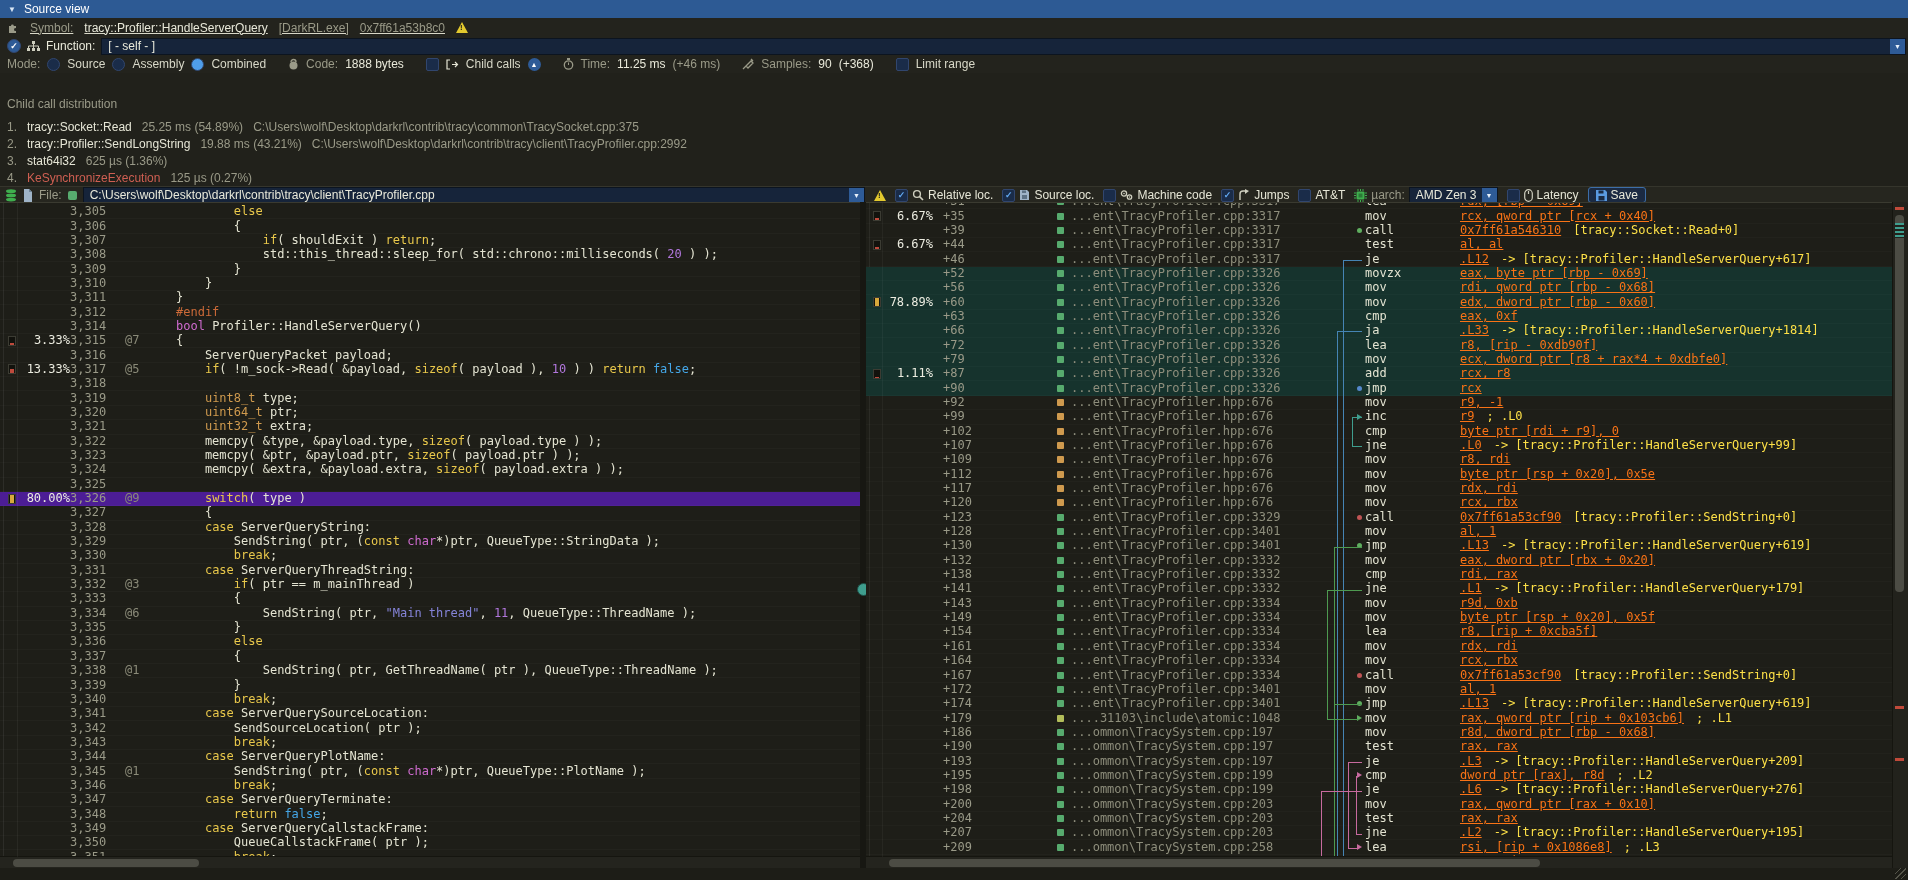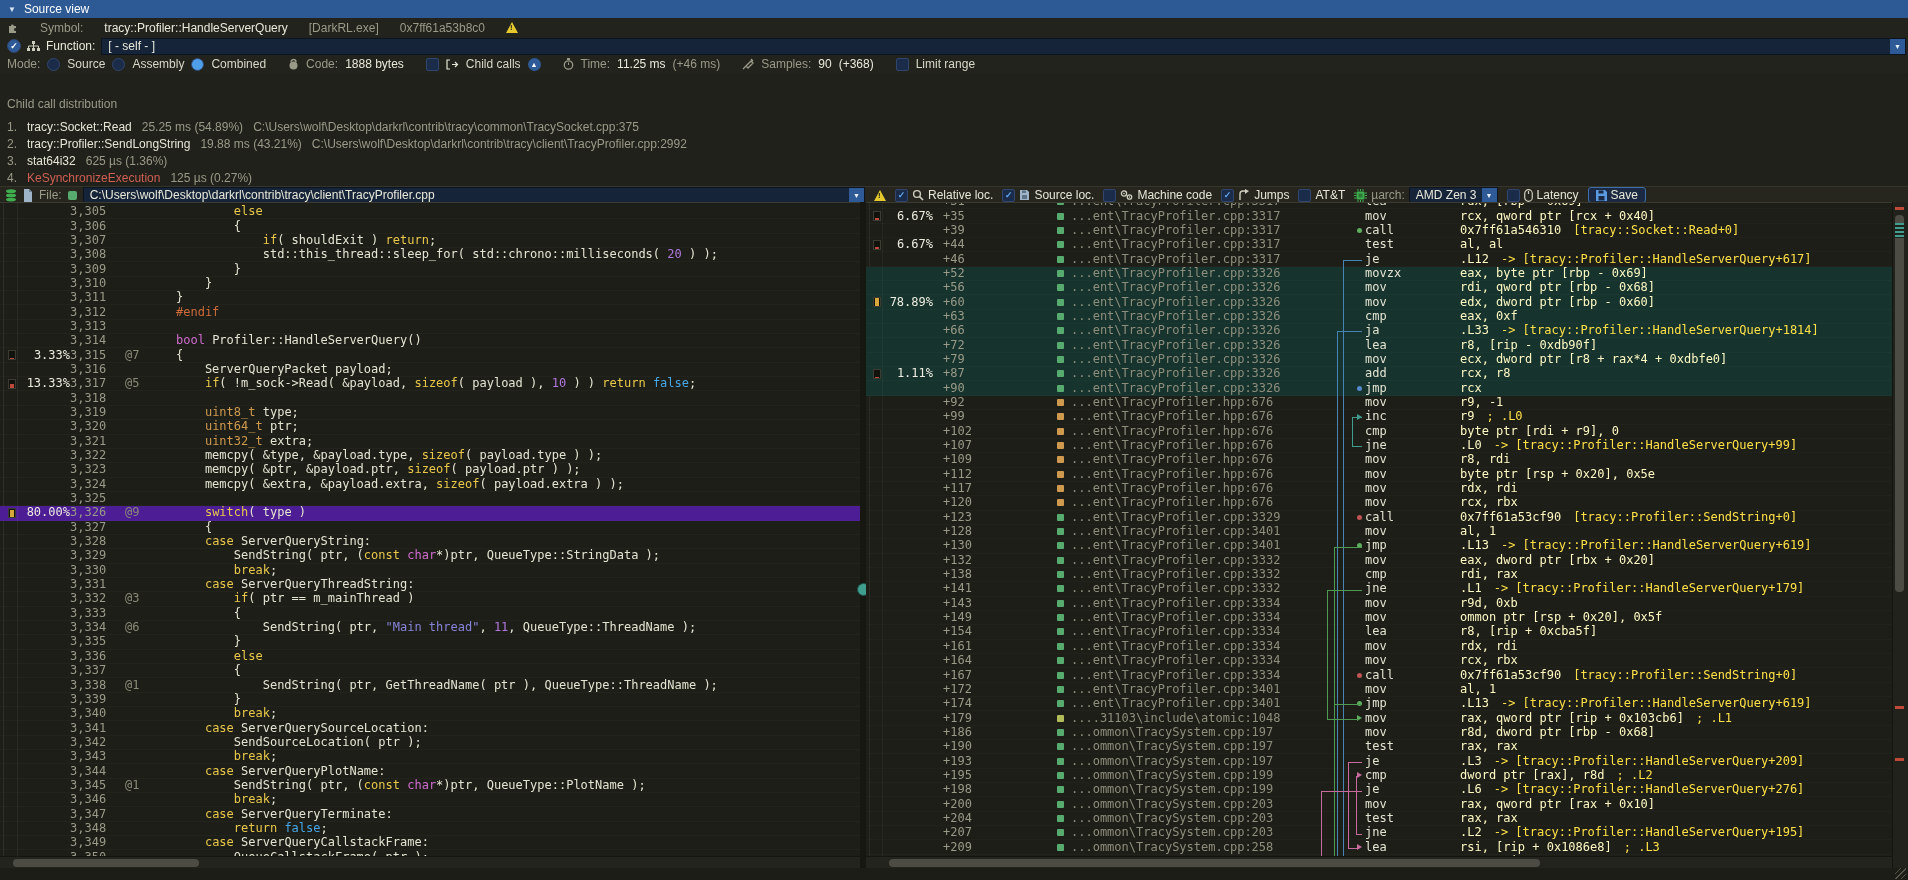--- a/index.html
+++ b/index.html
@@ -3,21 +3,21 @@
 <meta charset="utf-8">
 <style>
   html,body{margin:0;padding:0;width:1908px;height:880px;overflow:hidden;background:#15150f;}
   #win{position:relative;width:1908px;height:880px;background:#21211b;font-family:"Liberation Sans",sans-serif;font-size:12px;color:#d8d8c8;overflow:hidden;}
   .lbl{color:#9a9a88;}
   .val{color:#e9e9da;}
   
   .titlebar{position:absolute;left:0;top:0;right:0;height:18px;background:#2d5a94;display:flex;align-items:center;gap:8px;padding-left:8px;color:#fff;}
   .title-tri{font-size:8px;color:#d8e6f4;}
   
-  .symrow{position:absolute;left:0;top:18px;right:0;height:19px;display:flex;align-items:center;gap:21px;padding-left:7px;background:#23231d;}
+  .symrow{position:absolute;left:0;top:18px;right:0;height:19px;display:flex;align-items:center;gap:11px;padding-left:7px;background:#23231d;text-decoration:underline;}
   .warn{position:relative;width:0;height:0;border-left:6px solid transparent;border-right:6px solid transparent;border-bottom:11px solid #e3c92e;}
   .warn::after{content:"!";position:absolute;left:-2px;top:1px;font-size:8px;font-weight:bold;color:#23231d;}
   
   .funcrow{position:absolute;left:0;top:37px;right:0;height:18px;display:flex;align-items:center;gap:6px;padding:0 2px 0 7px;background:#23231d;}
   .cb{width:11px;height:11px;border-radius:2px;background:#1a2c49;border:1px solid #31466e;display:flex;align-items:center;justify-content:center;font-size:9px;line-height:9px;color:#63aaf2;font-weight:bold;}
   .cb.round{border-radius:50%;width:12px;height:12px;background:#2e5b97;color:#fff;}
   .combo{height:15px;background:#16243a;border:1px solid #0c141f;display:flex;align-items:center;padding-left:6px;position:relative;color:#e9e9da;}
   .combo .ddbox{position:absolute;right:0;top:0;bottom:0;width:15px;background:#2e5b97;color:#e8f1fb;font-size:7px;display:flex;align-items:center;justify-content:center;}
   .fcombo{flex:1;}
   
@@ -75,21 +75,21 @@
   .arow{height:14.35px;box-sizing:border-box;display:flex;align-items:center;white-space:pre;font-family:"DejaVu Sans Mono",monospace;font-size:12px;line-height:13px;border-bottom:1px solid rgba(255,255,255,.02);}
   .arow.hl{background:#16332d;}
   .agut{width:15px;display:flex;justify-content:flex-end;}
   .apct{width:52px;text-align:right;color:#ecece0;}
   .aoff{width:42px;margin-left:10px;color:#9a9a88;}
   .asq{width:7px;height:7px;margin-left:72px;border-radius:1px;flex:none;}
   .sq-g{background:#57ab6e}.sq-o{background:#cf9a4e}.sq-y{background:#b2bd5a}
   .aloc{width:238px;margin-left:7px;color:#8e8e7c;overflow:hidden;flex:none;}
   .ajump{width:56px;display:flex;justify-content:flex-end;align-items:center;padding-right:3px;box-sizing:border-box;flex:none;}
   .amn{width:95px;color:#e4e4d2;flex:none;}
-  .aops{color:#fef9c3;}
+  .aops{color:#f97316;text-decoration:underline;}
   .acom{color:#fde047;margin-left:12px;}
   .jdot{width:5px;height:5px;border-radius:50%;}
   .dot-green{background:#5fae5f}.dot-blue{background:#5588cc}.dot-red{background:#c05555}
   .jarr{width:0;height:0;border-top:3px solid transparent;border-bottom:3px solid transparent;border-left:5px solid #888;}
   .arr-teal{border-left-color:#3f9e8e}.arr-green{border-left-color:#5fae5f}.arr-pink{border-left-color:#c76a9e}
   .jline{position:absolute;width:1px;}
   .jstub{position:absolute;height:1px;}
   .jc-blue{background:#4584b4}.jc-teal{background:#3f9e8e}.jc-green{background:#4e9a50}.jc-pink{background:#c76a9e}
   .icon{flex:none;display:inline-flex;}
 </style>
@@ -324,21 +324,20 @@
   <div id="srcpane">
     <div id="srcrows">
         <div class="srow"><span class="sgut"></span><span class="spct"></span><span class="snum">3,305</span><span class="sann"></span><span class="scode"><span class="tk-d">        </span><span class="tk-k">else</span></span></div>
         <div class="srow"><span class="sgut"></span><span class="spct"></span><span class="snum">3,306</span><span class="sann"></span><span class="scode"><span class="tk-d">        {</span></span></div>
         <div class="srow"><span class="sgut"></span><span class="spct"></span><span class="snum">3,307</span><span class="sann"></span><span class="scode"><span class="tk-d">            </span><span class="tk-k">if</span><span class="tk-d">( shouldExit ) </span><span class="tk-k">return</span><span class="tk-d">;</span></span></div>
         <div class="srow"><span class="sgut"></span><span class="spct"></span><span class="snum">3,308</span><span class="sann"></span><span class="scode"><span class="tk-d">            std::this_thread::sleep_for( std::chrono::milliseconds( </span><span class="tk-n">20</span><span class="tk-d"> ) );</span></span></div>
         <div class="srow"><span class="sgut"></span><span class="spct"></span><span class="snum">3,309</span><span class="sann"></span><span class="scode"><span class="tk-d">        }</span></span></div>
         <div class="srow"><span class="sgut"></span><span class="spct"></span><span class="snum">3,310</span><span class="sann"></span><span class="scode"><span class="tk-d">    }</span></span></div>
         <div class="srow"><span class="sgut"></span><span class="spct"></span><span class="snum">3,311</span><span class="sann"></span><span class="scode"><span class="tk-d">}</span></span></div>
         <div class="srow"><span class="sgut"></span><span class="spct"></span><span class="snum">3,312</span><span class="sann"></span><span class="scode"><span class="tk-p">#endif</span></span></div>
-        <div class="srow"><span class="sgut"></span><span class="spct"></span><span class="snum">3,313</span><span class="sann"></span><span class="scode"></span></div>
         <div class="srow"><span class="sgut"></span><span class="spct"></span><span class="snum">3,314</span><span class="sann"></span><span class="scode"><span class="tk-m">bool</span><span class="tk-d"> Profiler::HandleServerQuery()</span></span></div>
         <div class="srow"><span class="sgut"><span class="sbox"><span class="sfill" style="height: 18%; background: rgb(191, 74, 60);"></span></span></span><span class="spct">3.33%</span><span class="snum">3,315</span><span class="sann">@7</span><span class="scode"><span class="tk-d">{</span></span></div>
         <div class="srow"><span class="sgut"></span><span class="spct"></span><span class="snum">3,316</span><span class="sann"></span><span class="scode"><span class="tk-d">    ServerQueryPacket payload;</span></span></div>
         <div class="srow"><span class="sgut"><span class="sbox"><span class="sfill" style="height: 50%; background: rgb(191, 74, 60);"></span></span></span><span class="spct">13.33%</span><span class="snum">3,317</span><span class="sann">@5</span><span class="scode"><span class="tk-d">    </span><span class="tk-k">if</span><span class="tk-d">( !m_sock-&gt;Read( &amp;payload, </span><span class="tk-k">sizeof</span><span class="tk-d">( payload ), </span><span class="tk-n">10</span><span class="tk-d"> ) ) </span><span class="tk-k">return</span><span class="tk-d"> </span><span class="tk-b">false</span><span class="tk-d">;</span></span></div>
         <div class="srow"><span class="sgut"></span><span class="spct"></span><span class="snum">3,318</span><span class="sann"></span><span class="scode"></span></div>
         <div class="srow"><span class="sgut"></span><span class="spct"></span><span class="snum">3,319</span><span class="sann"></span><span class="scode"><span class="tk-d">    </span><span class="tk-t">uint8_t</span><span class="tk-d"> type;</span></span></div>
         <div class="srow"><span class="sgut"></span><span class="spct"></span><span class="snum">3,320</span><span class="sann"></span><span class="scode"><span class="tk-d">    </span><span class="tk-t">uint64_t</span><span class="tk-d"> ptr;</span></span></div>
         <div class="srow"><span class="sgut"></span><span class="spct"></span><span class="snum">3,321</span><span class="sann"></span><span class="scode"><span class="tk-d">    </span><span class="tk-t">uint32_t</span><span class="tk-d"> extra;</span></span></div>
         <div class="srow"><span class="sgut"></span><span class="spct"></span><span class="snum">3,322</span><span class="sann"></span><span class="scode"><span class="tk-d">    memcpy( &amp;type, &amp;payload.type, </span><span class="tk-k">sizeof</span><span class="tk-d">( payload.type ) );</span></span></div>
         <div class="srow"><span class="sgut"></span><span class="spct"></span><span class="snum">3,323</span><span class="sann"></span><span class="scode"><span class="tk-d">    memcpy( &amp;ptr, &amp;payload.ptr, </span><span class="tk-k">sizeof</span><span class="tk-d">( payload.ptr ) );</span></span></div>
@@ -404,21 +403,21 @@
         <div class="arow"><span class="agut"></span><span class="apct"></span><span class="aoff">+112</span><span class="asq sq-o"></span><span class="aloc">...ent\TracyProfiler.hpp:676</span><span class="ajump"></span><span class="amn">mov</span><span class="aops">byte ptr [rsp + 0x20], 0x5e</span></div>
         <div class="arow"><span class="agut"></span><span class="apct"></span><span class="aoff">+117</span><span class="asq sq-o"></span><span class="aloc">...ent\TracyProfiler.hpp:676</span><span class="ajump"></span><span class="amn">mov</span><span class="aops">rdx, rdi</span></div>
         <div class="arow"><span class="agut"></span><span class="apct"></span><span class="aoff">+120</span><span class="asq sq-o"></span><span class="aloc">...ent\TracyProfiler.hpp:676</span><span class="ajump"></span><span class="amn">mov</span><span class="aops">rcx, rbx</span></div>
         <div class="arow"><span class="agut"></span><span class="apct"></span><span class="aoff">+123</span><span class="asq sq-g"></span><span class="aloc">...ent\TracyProfiler.cpp:3329</span><span class="ajump"><span class="jdot dot-red"></span></span><span class="amn">call</span><span class="aops">0x7ff61a53cf90</span><span class="acom">[tracy::Profiler::SendString+0]</span></div>
         <div class="arow"><span class="agut"></span><span class="apct"></span><span class="aoff">+128</span><span class="asq sq-g"></span><span class="aloc">...ent\TracyProfiler.cpp:3401</span><span class="ajump"></span><span class="amn">mov</span><span class="aops">al, 1</span></div>
         <div class="arow"><span class="agut"></span><span class="apct"></span><span class="aoff">+130</span><span class="asq sq-g"></span><span class="aloc">...ent\TracyProfiler.cpp:3401</span><span class="ajump"><span class="jdot dot-green"></span></span><span class="amn">jmp</span><span class="aops">.L13</span><span class="acom">-&gt; [tracy::Profiler::HandleServerQuery+619]</span></div>
         <div class="arow"><span class="agut"></span><span class="apct"></span><span class="aoff">+132</span><span class="asq sq-g"></span><span class="aloc">...ent\TracyProfiler.cpp:3332</span><span class="ajump"></span><span class="amn">mov</span><span class="aops">eax, dword ptr [rbx + 0x20]</span></div>
         <div class="arow"><span class="agut"></span><span class="apct"></span><span class="aoff">+138</span><span class="asq sq-g"></span><span class="aloc">...ent\TracyProfiler.cpp:3332</span><span class="ajump"></span><span class="amn">cmp</span><span class="aops">rdi, rax</span></div>
         <div class="arow"><span class="agut"></span><span class="apct"></span><span class="aoff">+141</span><span class="asq sq-g"></span><span class="aloc">...ent\TracyProfiler.cpp:3332</span><span class="ajump"></span><span class="amn">jne</span><span class="aops">.L1</span><span class="acom">-&gt; [tracy::Profiler::HandleServerQuery+179]</span></div>
         <div class="arow"><span class="agut"></span><span class="apct"></span><span class="aoff">+143</span><span class="asq sq-g"></span><span class="aloc">...ent\TracyProfiler.cpp:3334</span><span class="ajump"></span><span class="amn">mov</span><span class="aops">r9d, 0xb</span></div>
-        <div class="arow"><span class="agut"></span><span class="apct"></span><span class="aoff">+149</span><span class="asq sq-g"></span><span class="aloc">...ent\TracyProfiler.cpp:3334</span><span class="ajump"></span><span class="amn">mov</span><span class="aops">ommon ptr [rsp + 0x20], 0x5f</span></div>
+        <div class="arow"><span class="agut"></span><span class="apct"></span><span class="aoff">+149</span><span class="asq sq-g"></span><span class="aloc">...ent\TracyProfiler.cpp:3334</span><span class="ajump"></span><span class="amn">mov</span><span class="aops">byte ptr [rsp + 0x20], 0x5f</span></div>
         <div class="arow"><span class="agut"></span><span class="apct"></span><span class="aoff">+154</span><span class="asq sq-g"></span><span class="aloc">...ent\TracyProfiler.cpp:3334</span><span class="ajump"></span><span class="amn">lea</span><span class="aops">r8, [rip + 0xcba5f]</span></div>
         <div class="arow"><span class="agut"></span><span class="apct"></span><span class="aoff">+161</span><span class="asq sq-g"></span><span class="aloc">...ent\TracyProfiler.cpp:3334</span><span class="ajump"></span><span class="amn">mov</span><span class="aops">rdx, rdi</span></div>
         <div class="arow"><span class="agut"></span><span class="apct"></span><span class="aoff">+164</span><span class="asq sq-g"></span><span class="aloc">...ent\TracyProfiler.cpp:3334</span><span class="ajump"></span><span class="amn">mov</span><span class="aops">rcx, rbx</span></div>
         <div class="arow"><span class="agut"></span><span class="apct"></span><span class="aoff">+167</span><span class="asq sq-g"></span><span class="aloc">...ent\TracyProfiler.cpp:3334</span><span class="ajump"><span class="jdot dot-red"></span></span><span class="amn">call</span><span class="aops">0x7ff61a53cf90</span><span class="acom">[tracy::Profiler::SendString+0]</span></div>
         <div class="arow"><span class="agut"></span><span class="apct"></span><span class="aoff">+172</span><span class="asq sq-g"></span><span class="aloc">...ent\TracyProfiler.cpp:3401</span><span class="ajump"></span><span class="amn">mov</span><span class="aops">al, 1</span></div>
         <div class="arow"><span class="agut"></span><span class="apct"></span><span class="aoff">+174</span><span class="asq sq-g"></span><span class="aloc">...ent\TracyProfiler.cpp:3401</span><span class="ajump"><span class="jdot dot-green"></span></span><span class="amn">jmp</span><span class="aops">.L13</span><span class="acom">-&gt; [tracy::Profiler::HandleServerQuery+619]</span></div>
         <div class="arow"><span class="agut"></span><span class="apct"></span><span class="aoff">+179</span><span class="asq sq-y"></span><span class="aloc">....31103\include\atomic:1048</span><span class="ajump"><span class="jarr arr-green"></span></span><span class="amn">mov</span><span class="aops">rax, qword ptr [rip + 0x103cb6]</span><span class="acom">; .L1</span></div>
         <div class="arow"><span class="agut"></span><span class="apct"></span><span class="aoff">+186</span><span class="asq sq-g"></span><span class="aloc">...ommon\TracySystem.cpp:197</span><span class="ajump"></span><span class="amn">mov</span><span class="aops">r8d, dword ptr [rbp - 0x68]</span></div>
         <div class="arow"><span class="agut"></span><span class="apct"></span><span class="aoff">+190</span><span class="asq sq-g"></span><span class="aloc">...ommon\TracySystem.cpp:197</span><span class="ajump"></span><span class="amn">test</span><span class="aops">rax, rax</span></div>
         <div class="arow"><span class="agut"></span><span class="apct"></span><span class="aoff">+193</span><span class="asq sq-g"></span><span class="aloc">...ommon\TracySystem.cpp:197</span><span class="ajump"></span><span class="amn">je</span><span class="aops">.L3</span><span class="acom">-&gt; [tracy::Profiler::HandleServerQuery+209]</span></div>

